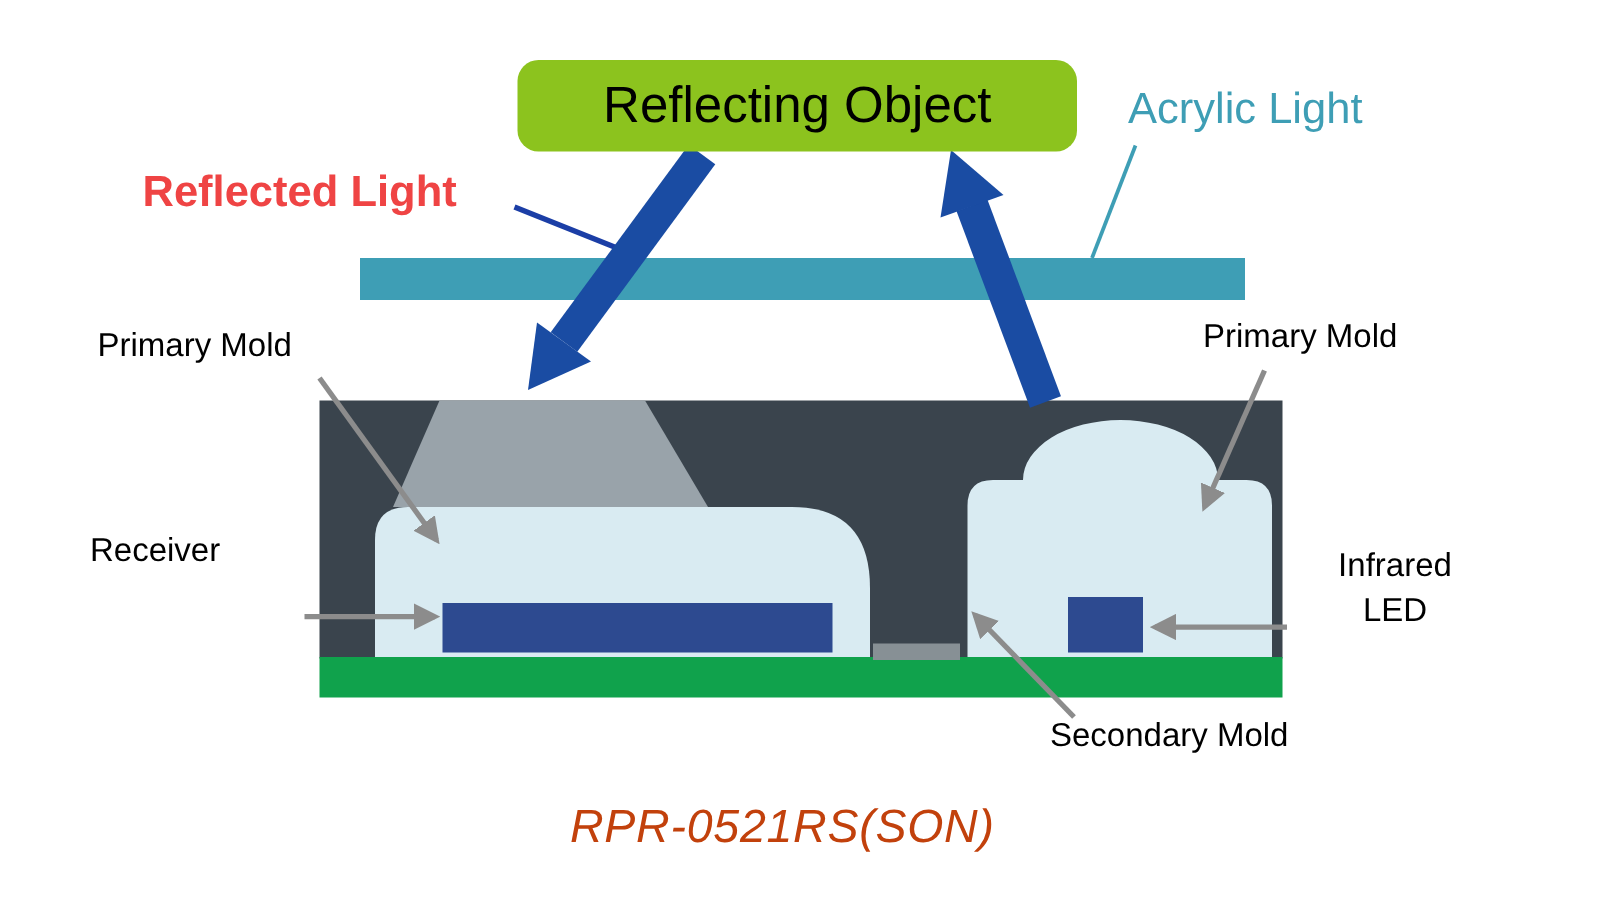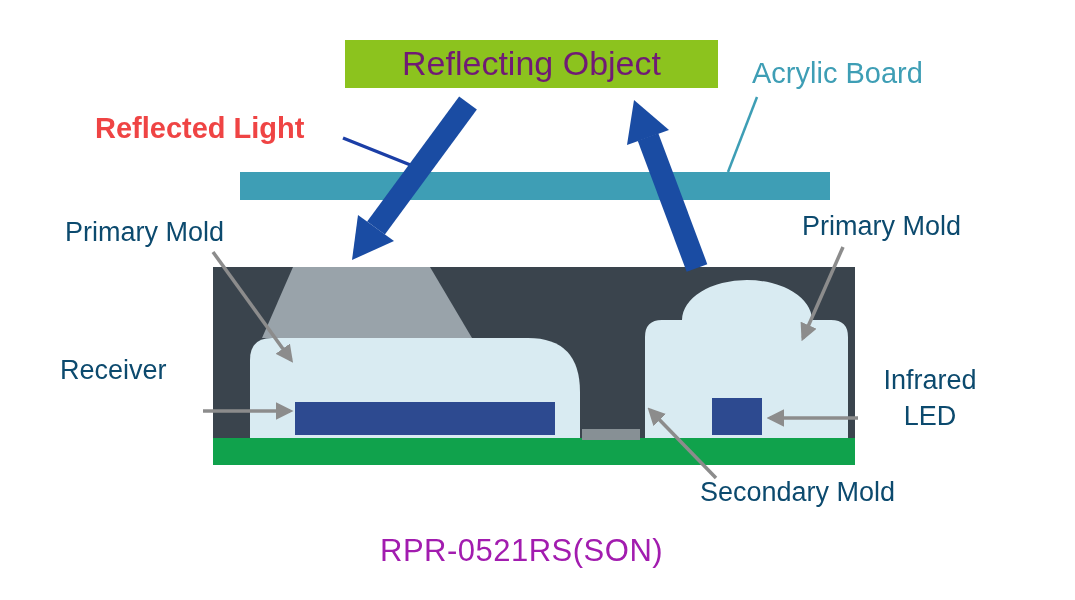--- a/index.html
+++ b/index.html
@@ -22,44 +22,45 @@
   }
   .label {
     position: absolute;
     white-space: nowrap;
     line-height: 1.05;
   }
   .reflecting-object {
     left: 345px;
     top: 40px;
     width: 373px;
-    height: 48px;
+    height: 61px;
     background: #8CC31E;
-    color: #701a75;
+    color: #000000;
     font-size: 34px;
     display: flex;
     align-items: center;
     justify-content: center;
+    border-radius: 14px;
   }
   .acrylic-board {
     left: 752px;
     top: 58px;
     color: #3E9EB5;
     font-size: 29px;
   }
   .reflected-light {
     left: 95px;
     top: 113px;
     color: #ef4444;
     font-size: 29px;
     font-weight: bold;
   }
   .gray-label {
-    color: #0c4a6e;
-    font-size: 27px;
+    color: #000000;
+    font-size: 22px;
   }
   .primary-mold-left { left: 65px; top: 218px; }
   .primary-mold-right { left: 802px; top: 212px; }
   .receiver-ic {
     left: 60px;
     top: 352px;
     width: 150px;
     text-align: left;
     line-height: 1.35;
   }
@@ -68,23 +69,24 @@
     top: 362px;
     width: 130px;
     text-align: center;
     line-height: 1.35;
   }
   .secondary-mold { left: 700px; top: 478px; }
   .caption {
     position: absolute;
     left: 380px;
     top: 533px;
-    color: #a21caf;
+    color: #c2410c;
     font-size: 31px;
     letter-spacing: 0.5px;
+    font-style: italic;
   }
 </style>
 </head>
 <body>
 
 <div class="stage">
 
   <svg class="layer-svg" width="1075" height="600" viewBox="0 0 1075 600">
     <defs>
       <marker id="grayhead" viewBox="0 0 10 10" refX="8" refY="5" markerWidth="5" markerHeight="5" orient="auto">
@@ -126,21 +128,21 @@
     </g>
 
     <g>
       <line x1="697" y1="268" x2="648" y2="137" stroke="#1A4CA3" stroke-width="22"></line>
       <polygon points="634,100 669,130 627,145" fill="#1A4CA3"></polygon>
     </g>
   </svg>
 
   <div class="label reflecting-object">Reflecting Object</div>
 
-  <div class="label acrylic-board">Acrylic Board</div>
+  <div class="label acrylic-board">Acrylic Light</div>
 
   <div class="label reflected-light">Reflected Light</div>
 
   <div class="label gray-label primary-mold-left">Primary Mold</div>
 
   <div class="label gray-label primary-mold-right">Primary Mold</div>
 
   <div class="label gray-label receiver-ic">
     <div>Receiver</div>
   </div>

